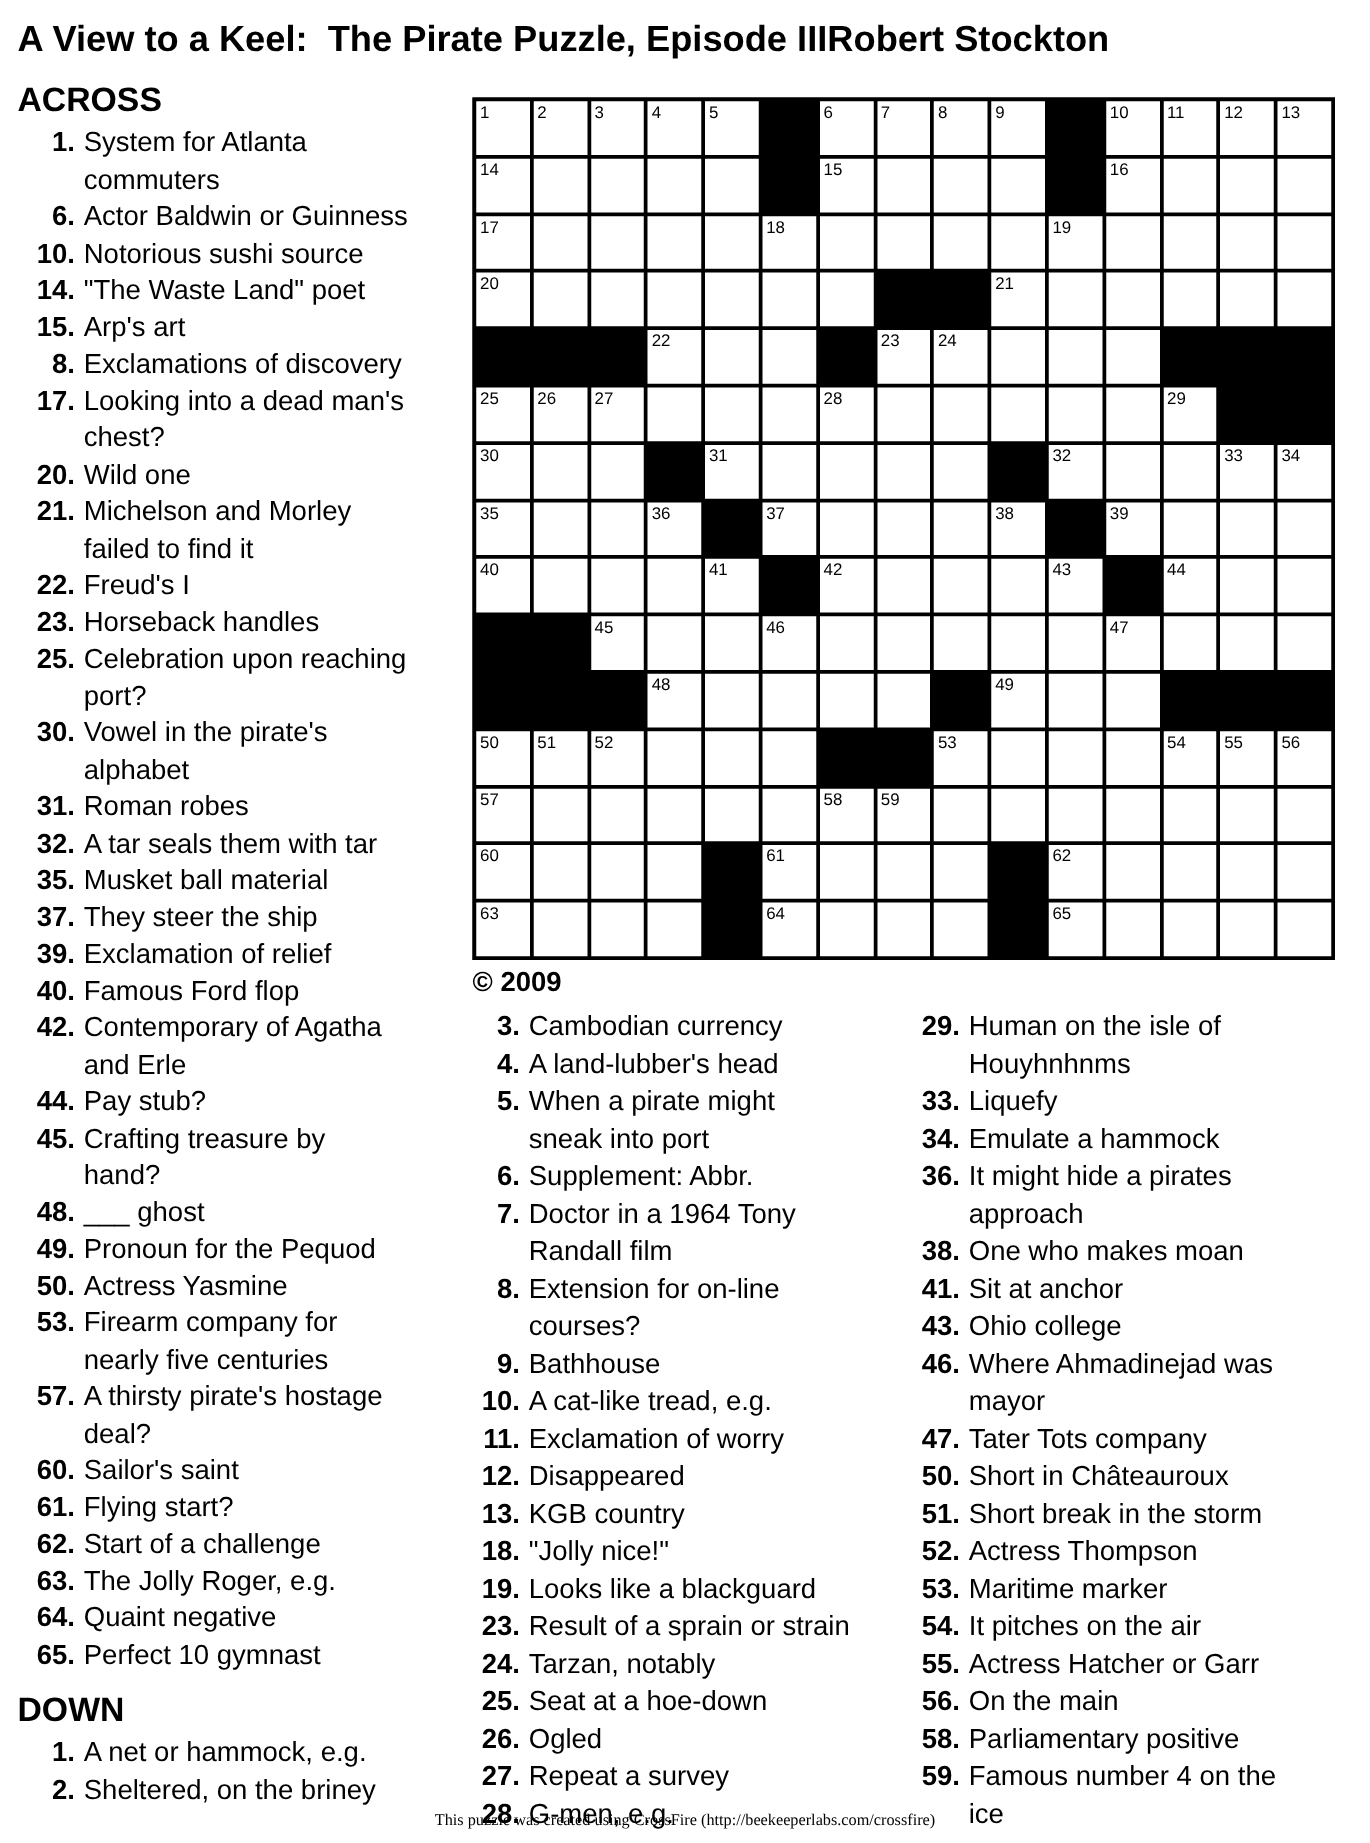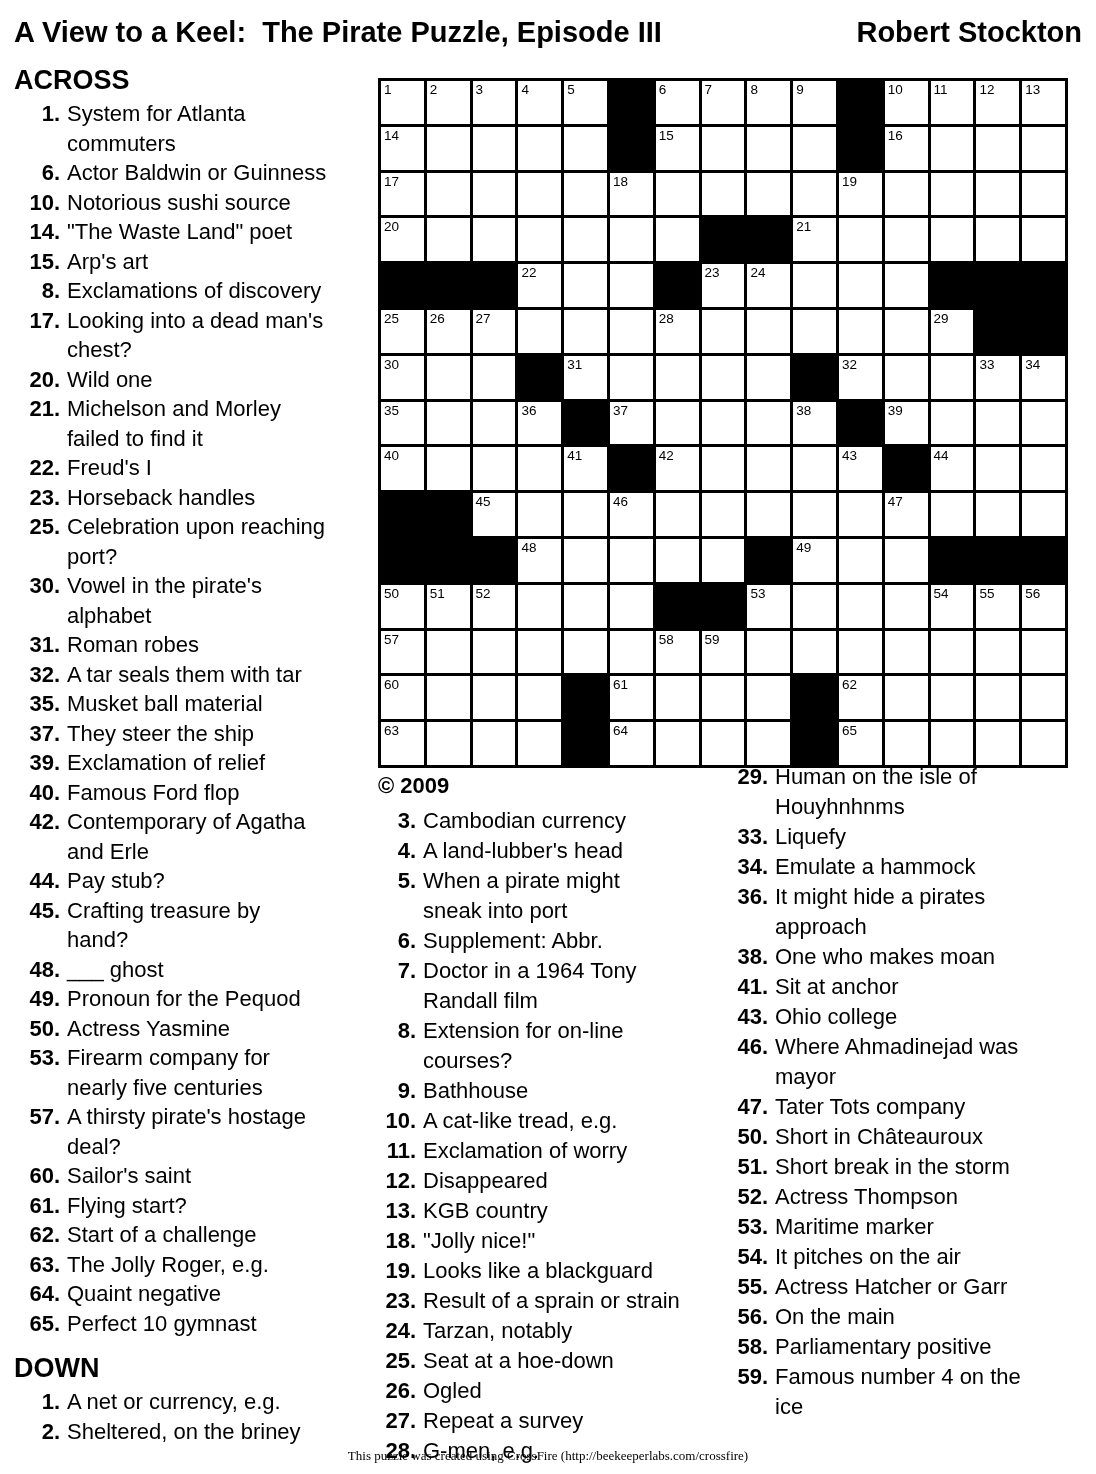--- a/index.html
+++ b/index.html
@@ -4,32 +4,32 @@
 <style>
   html,body { margin:0; padding:0; }
   body {
     width:1096px; height:1474px;
     background:#ffffff; color:#000000;
     font-family:"Liberation Sans", sans-serif;
     position:relative; overflow:hidden;
   }
   .title-row {
     position:absolute; left:14px; right:14px; top:16px;
-    display:flex; justify-content:space-between;
+    display:flex; justify-content:flex-start;
     font-weight:bold; font-size:29px; white-space:pre;
   }
   
   .left-col { position:absolute; left:14px; top:66px; width:364px; }
   .clue-heading { font-weight:bold; font-size:27px; line-height:29px; margin:0 0 4px 0; }
   .down-heading { margin-top:16px; }
   .clue { display:flex; font-size:22px; line-height:29.5px; }
   .clue .num { flex:0 0 46px; text-align:right; font-weight:bold; padding-right:7px; white-space:nowrap; }
   .clue .txt { flex:1; white-space:pre-line; }
   .mid-col  { position:absolute; left:380px; top:806px; width:352px; }
-  .right-col{ position:absolute; left:732px; top:762px; width:356px; }
+  .right-col{ position:absolute; left:732px; top:806px; width:356px; }
   .mid-col .clue, .right-col .clue { line-height:30px; }
   .mid-col .clue .num, .right-col .clue .num { flex:0 0 36px; }
   
   .grid-wrap { position:absolute; left:378px; top:78px; }
   #grid {
     width:684px; height:684px;
     border:3px solid #000; background:#000;
     display:grid;
     grid-template-columns:repeat(15,1fr);
     grid-template-rows:repeat(15,1fr);
@@ -200,21 +200,21 @@
       </div>
       <div class="clue">
         <span class="num">65.</span>
         <span class="txt">Perfect 10 gymnast</span>
       </div>
     </div>
   <div class="clue-heading down-heading">DOWN</div>
   <div id="down-list-left">
       <div class="clue">
         <span class="num">1.</span>
-        <span class="txt">A net or currency, e.g.</span>
+        <span class="txt">A net or hammock, e.g.</span>
       </div>
       <div class="clue">
         <span class="num">2.</span>
         <span class="txt">Sheltered, on the briney</span>
       </div>
     </div>
 </div>
 
 <div class="grid-wrap">
   <div id="grid">

